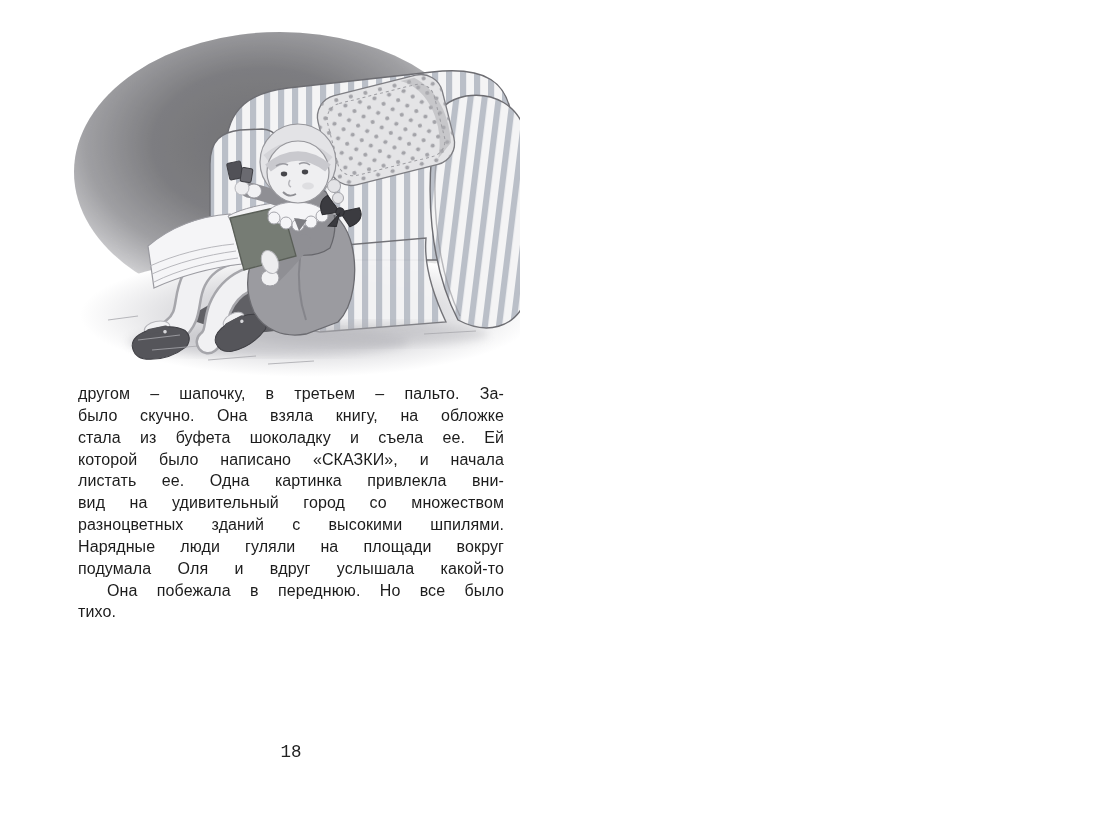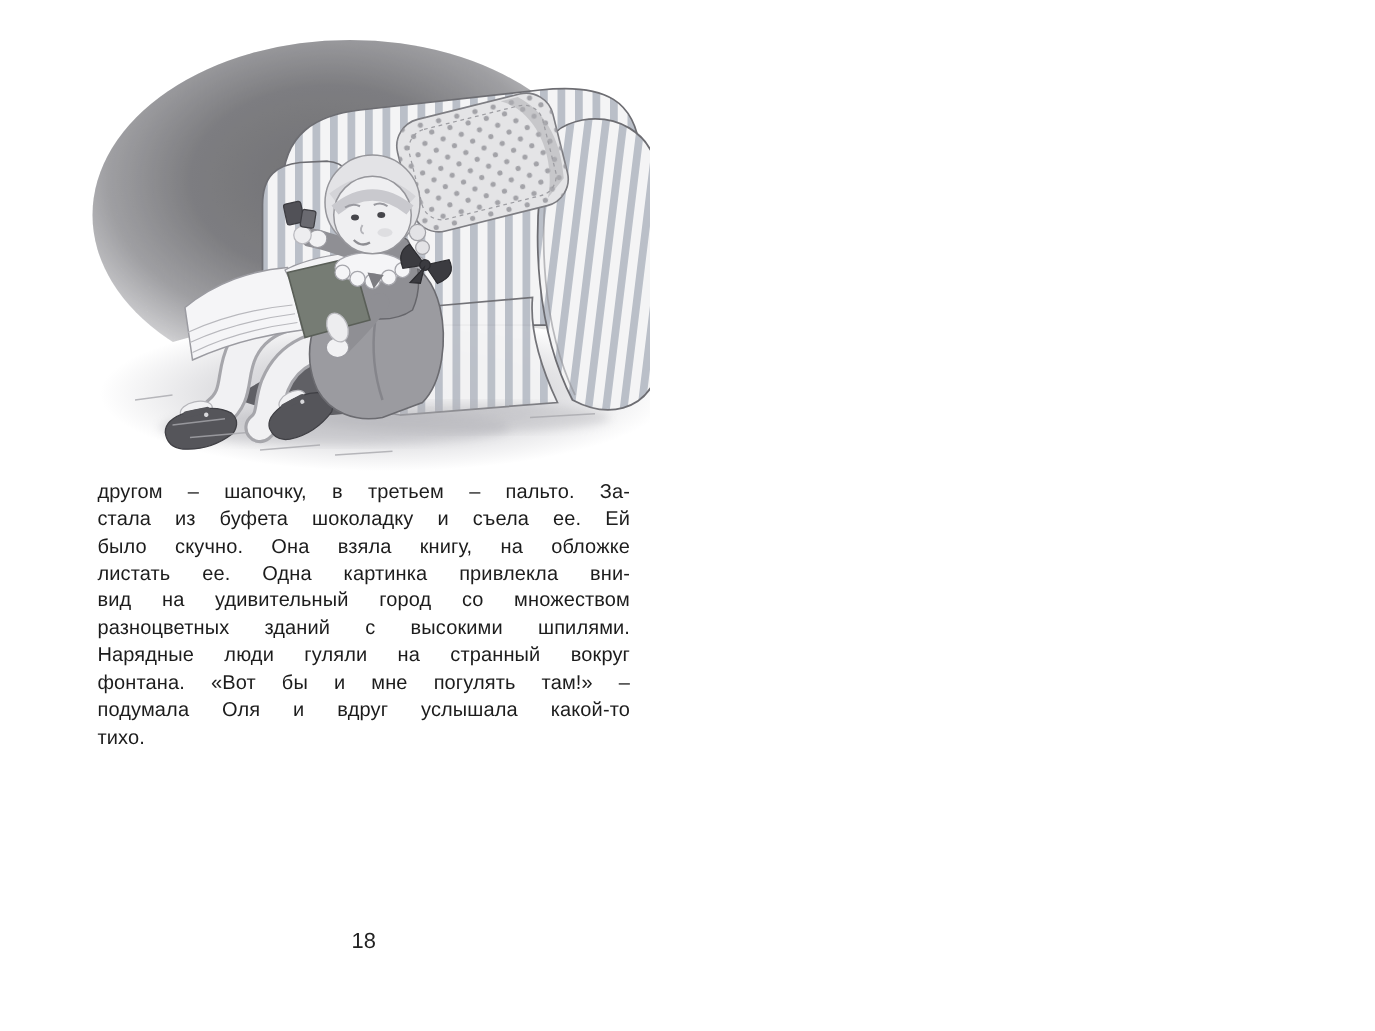--- a/index.html
+++ b/index.html
@@ -18,21 +18,21 @@
     font-size:16px;line-height:21.85px;letter-spacing:0.1px;
     color:#1c1c1c;
   }
   .left-col{left:78px;top:383px;width:426px;}
   .tline{text-align:justify;text-align-last:justify;}
   .tline.end{text-align-last:left;}
   .tline.ind{text-indent:29px;}
   .pagenum{
     position:absolute;top:742px;font-size:17.5px;text-align:center;color:#222;
   }
-  .left-num{left:78px;width:426px;}
+  .left-num{left:78px;width:426px;font-family:Liberation Mono, monospace;}
 </style>
 </head>
 <body>
 
 <div class="page left">
   <figure class="illus">
     <svg viewBox="0 0 452 358" xmlns="http://www.w3.org/2000/svg">
       <defs>
         <radialGradient id="gblob" cx="0.46" cy="0.40" r="0.60">
           <stop offset="0" stop-color="#707073"></stop>
@@ -186,28 +186,29 @@
           <path d="M 84,330 L 130,326"></path>
         <path d="M 140,340 L 188,336"></path>
           <path d="M 200,344 L 246,341"></path>
         <path d="M 356,314 L 408,311"></path>
           <path d="M 40,300 L 70,296"></path>
       </g>
     </svg>
   </figure>
   <div class="text-col left-col">
       <div class="tline">другом – шапочку, в третьем – пальто. За-</div>
+      <div class="tline">было скучно. Она взяла книгу, на обложке</div>
       <div class="tline">стала из буфета шоколадку и съела ее. Ей</div>
-      <div class="tline">было скучно. Она взяла книгу, на обложке</div>
+      <div class="tline">которой было написано «СКАЗКИ», и начала</div>
       <div class="tline">листать ее. Одна картинка привлекла вни-</div>
       <div class="tline">вид на удивительный город со множеством</div>
       <div class="tline">разноцветных зданий с высокими шпилями.</div>
-      <div class="tline">Нарядные люди гуляли на странный вокруг</div>
-      <div class="tline">фонтана. «Вот бы и мне погулять там!» –</div>
+      <div class="tline">Нарядные люди гуляли на площади вокруг</div>
       <div class="tline">подумала Оля и вдруг услышала какой-то</div>
+      <div class="tline ind">Она побежала в переднюю. Но все было</div>
       <div class="tline end">тихо.</div>
     </div>
   <div class="pagenum left-num">18</div>
 </div>
 
 <div class="page right">
   
   
 </div>
 

